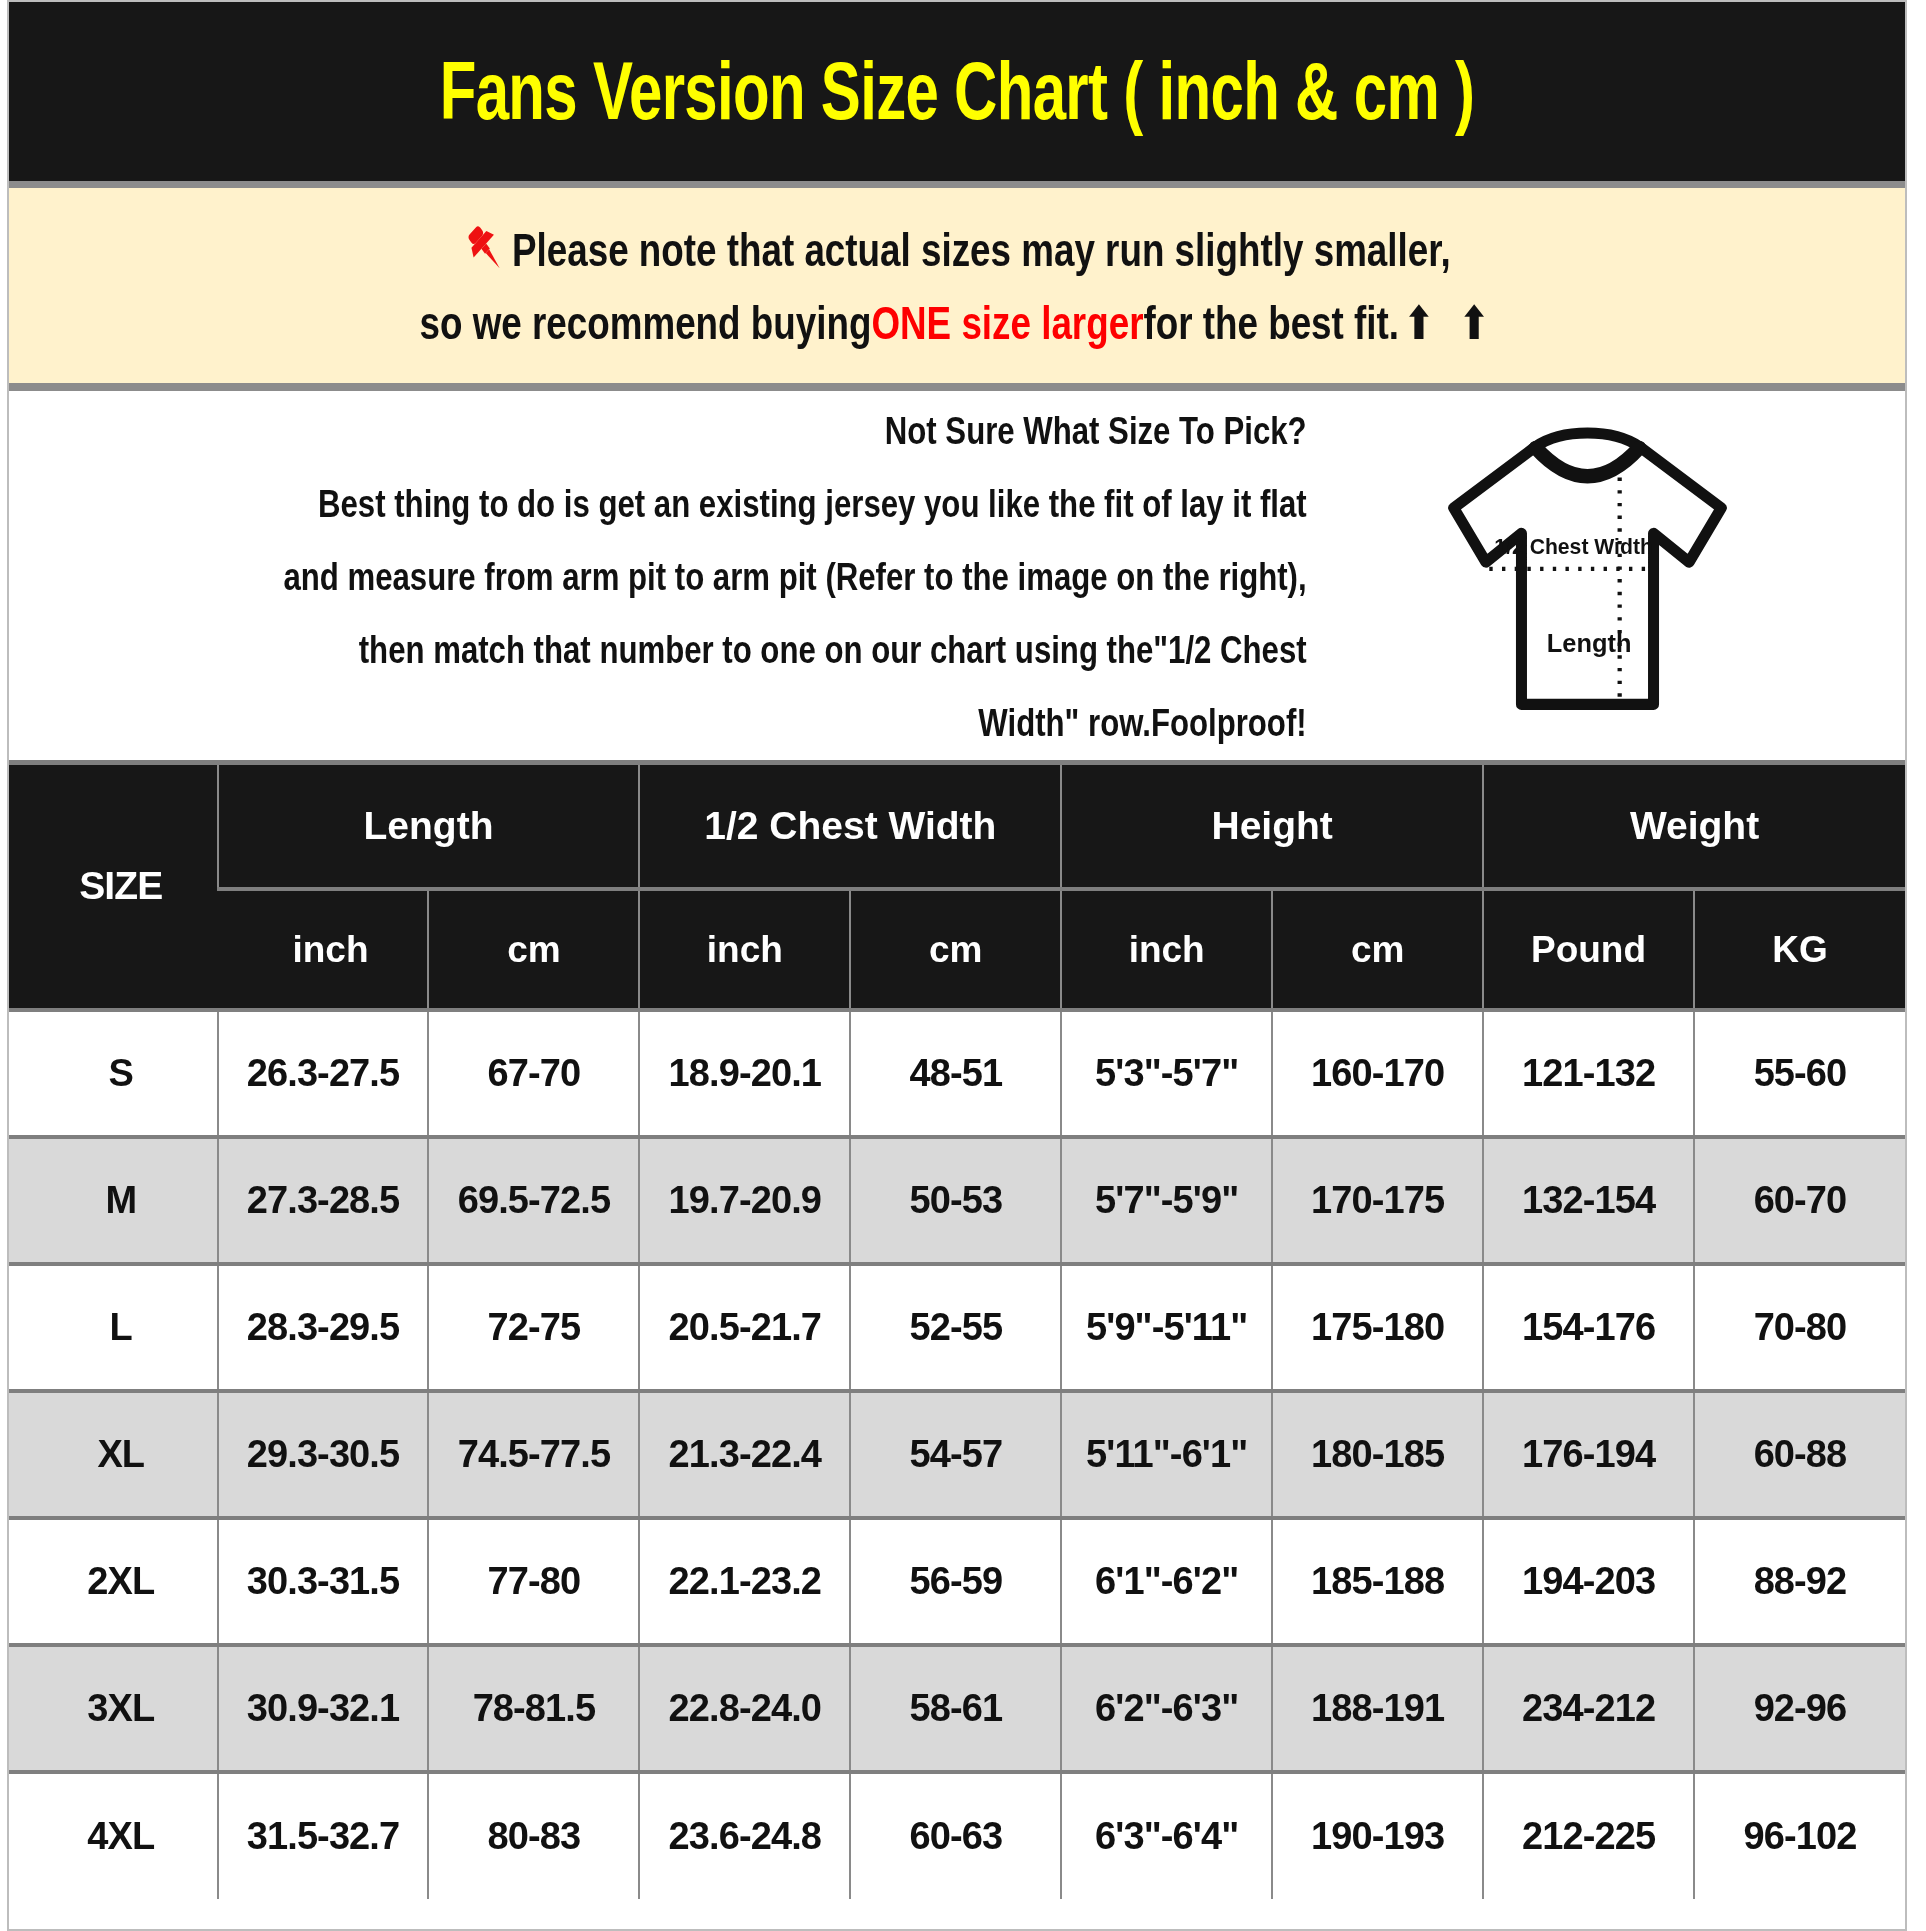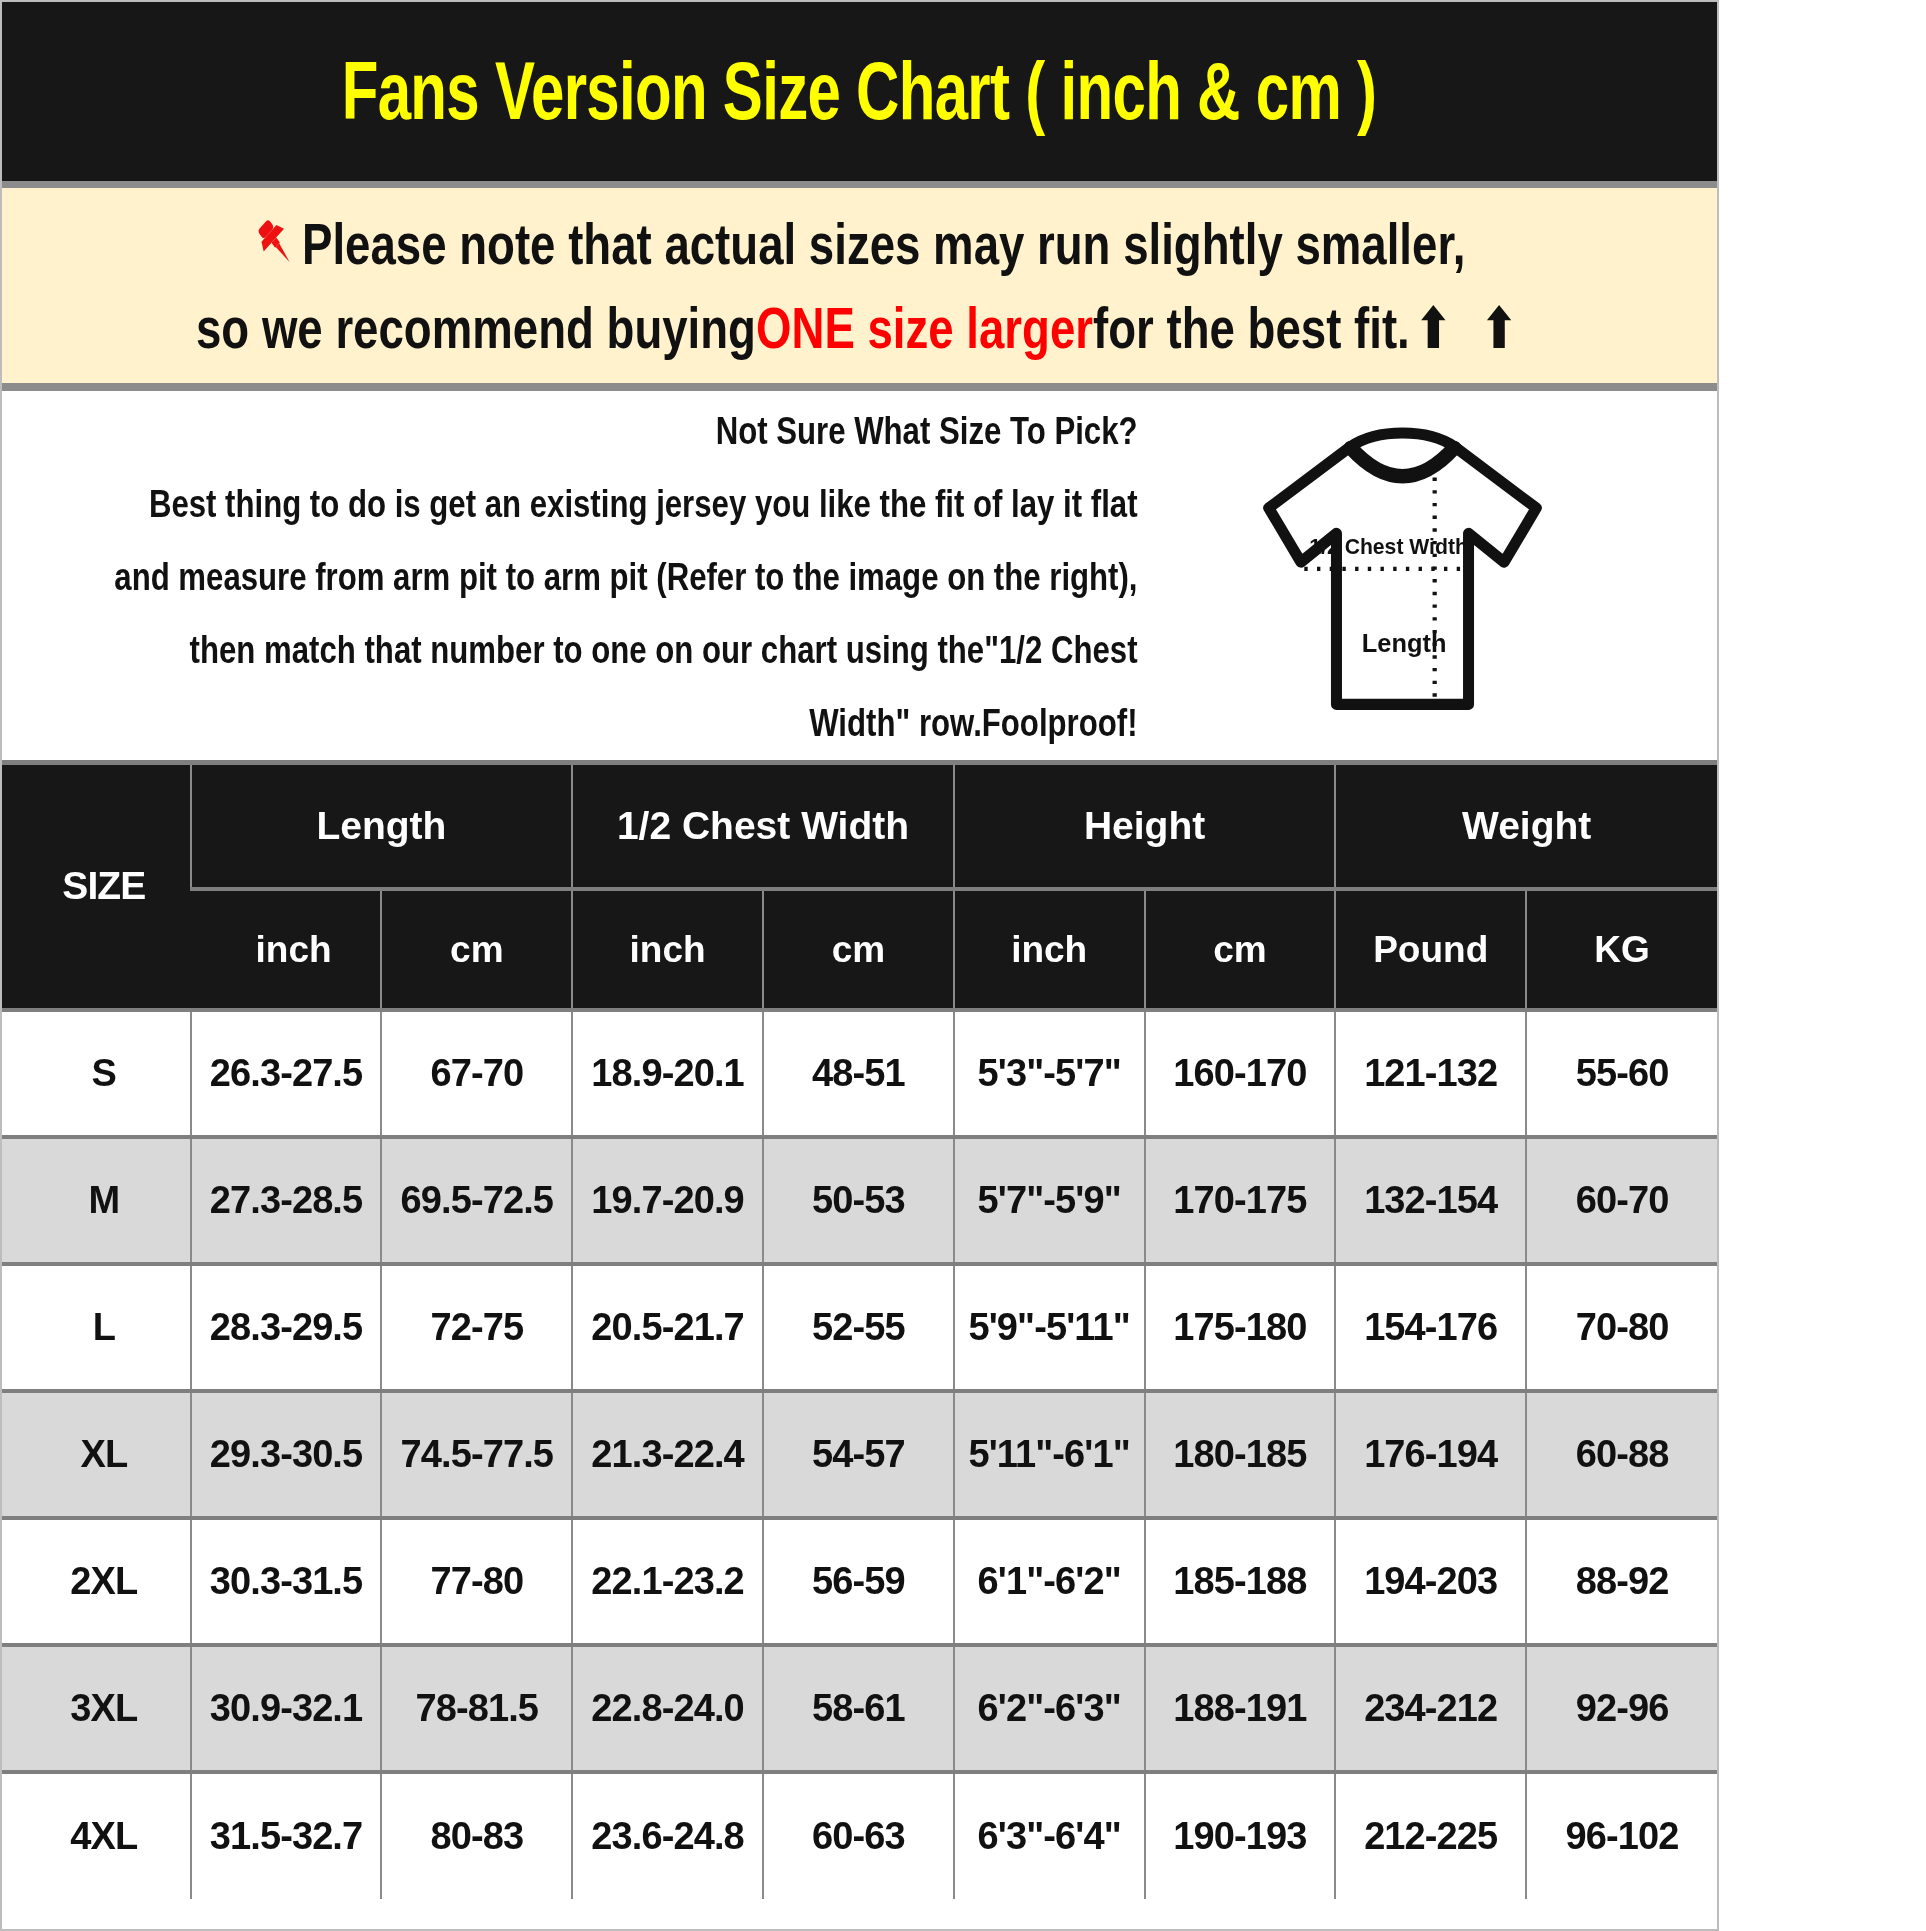--- a/index.html
+++ b/index.html
@@ -1,30 +1,30 @@
 <!DOCTYPE html>
 <html style="font-size:14.7px"><head>
 <meta charset="utf-8">
 <style>
   * { margin:0; padding:0; box-sizing:border-box; }
   html,body { width:1927px; height:1931px; overflow:hidden; background:#fff;
               font-family:"Liberation Sans","DejaVu Sans",sans-serif; }
-  .page { width:1719px; height:1931px; border:2.8px solid #bdbdbd; background:#fff; }
+  .page { width:1900px; height:1931px; border:2.8px solid #bdbdbd; background:#fff;margin-left:7px; }
 
   
   .title-bar { height:179px; background:#171717; display:flex; align-items:center; justify-content:center; }
   .title-bar .t { color:#ffff00; font-size:81px; font-weight:700; white-space:nowrap;
                   transform:scaleX(0.74); letter-spacing:-0.9px; }
 
   .sep { height:7.3px; background:#8c8c8c; }
 
   
   .note { height:195px; background:#fff2cc; display:flex; flex-direction:column;
           justify-content:center; align-items:center; gap:18.4px;
-          font-weight:700; font-size:57px; color:#111; }
+          font-weight:700; font-size:46px; color:#111; }
   .note .line { white-space:nowrap; transform:scaleX(0.80); display:flex; align-items:center; }
   .note .red { color:#fe0000; }
   .note .arrows { font-family:"DejaVu Sans",sans-serif; letter-spacing:7.3px; margin-left:5.5px; }
   .pin { width:57px; height:57px; margin-right:3.7px; flex:0 0 auto; }
 
   
   .instructions { height:369px; background:#fff; display:flex; align-items:center; }
   .inst-text { flex:1 1 auto; text-align:right; font-weight:700; font-size:38px;
                line-height:73px; color:#111; padding-top:5.5px; }
   .inst-text .line { white-space:nowrap; transform:scaleX(0.82); }

